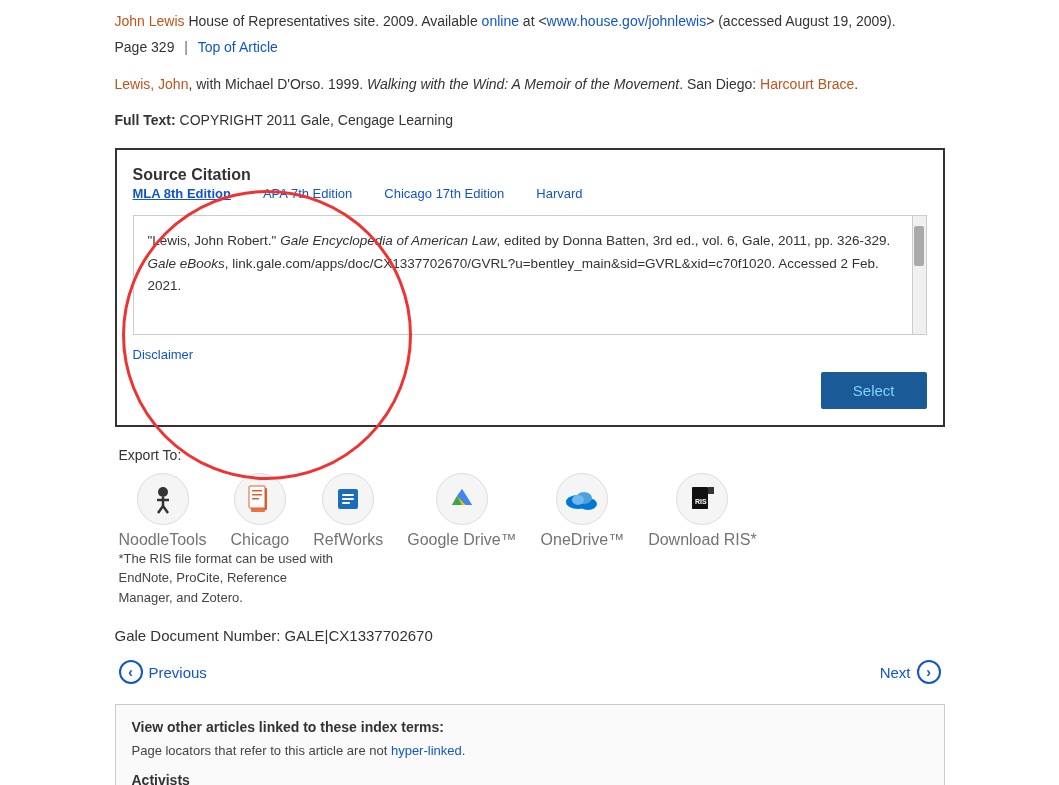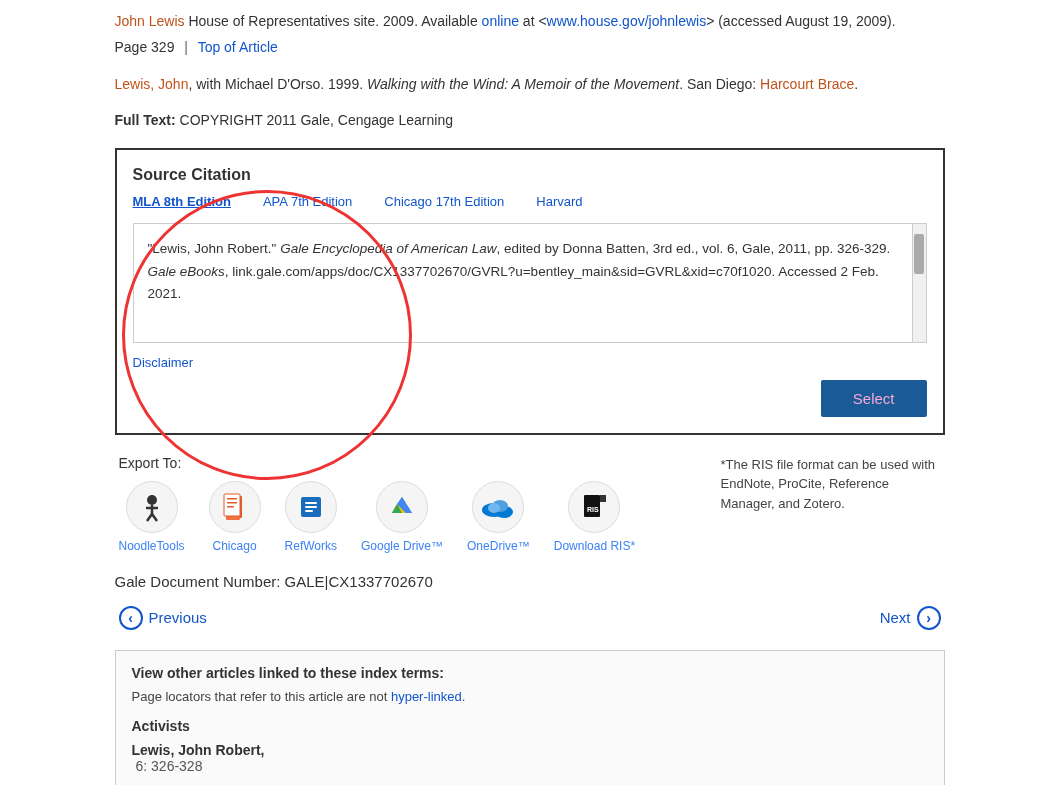--- a/index.html
+++ b/index.html
@@ -42,21 +42,20 @@
     
     .source-citation-box {
       border: 2px solid #333;
       padding: 16px;
       margin-bottom: 20px;
       position: relative;
     }
     .source-citation-title {
       font-weight: bold;
       font-size: 16px;
-      margin-bottom: 8px;
     }
     .citation-tabs {
       display: flex;
       gap: 8px;
       margin-bottom: 12px;
       border-bottom: none;
     }
     .citation-tab {
       color: #1155cc;
       text-decoration: none;
@@ -117,21 +116,21 @@
       display: block;
       margin-bottom: 10px;
     }
     .select-btn-row {
       display: flex;
       justify-content: flex-end;
       margin-top: 8px;
     }
     .select-btn {
       background-color: #1a5a96;
-      color: #f9a8d4;
+      color: #7dd3fc;
       border: none;
       padding: 10px 32px;
       font-size: 15px;
       cursor: pointer;
       border-radius: 2px;
     }
 
     
     .red-circle-overlay {
       position: absolute;
@@ -145,20 +144,21 @@
       z-index: 10;
     }
 
     
     .export-section {
       display: flex;
       align-items: flex-start;
       justify-content: space-between;
       margin-bottom: 20px;
       padding: 0 4px;
+      flex-direction: column;
     }
     .export-left {}
     .export-label {
       font-size: 14px;
       font-weight: normal;
       margin-bottom: 10px;
     }
     .export-icons-row {
       display: flex;
       gap: 24px;
@@ -176,23 +176,23 @@
       height: 52px;
       border-radius: 50%;
       background: #f5f5f5;
       border: 1px solid #ddd;
       display: flex;
       align-items: center;
       justify-content: center;
       font-size: 24px;
     }
     .export-icon-label {
-      font-size: 12px;
+      font-size: 16px;
       text-align: center;
-      color: #3b82f6;
+      color: #737373;
     }
     .export-right {
       font-size: 13px;
       color: #444;
       max-width: 220px;
       line-height: 1.5;
     }
 
     
     .gale-doc-number {

